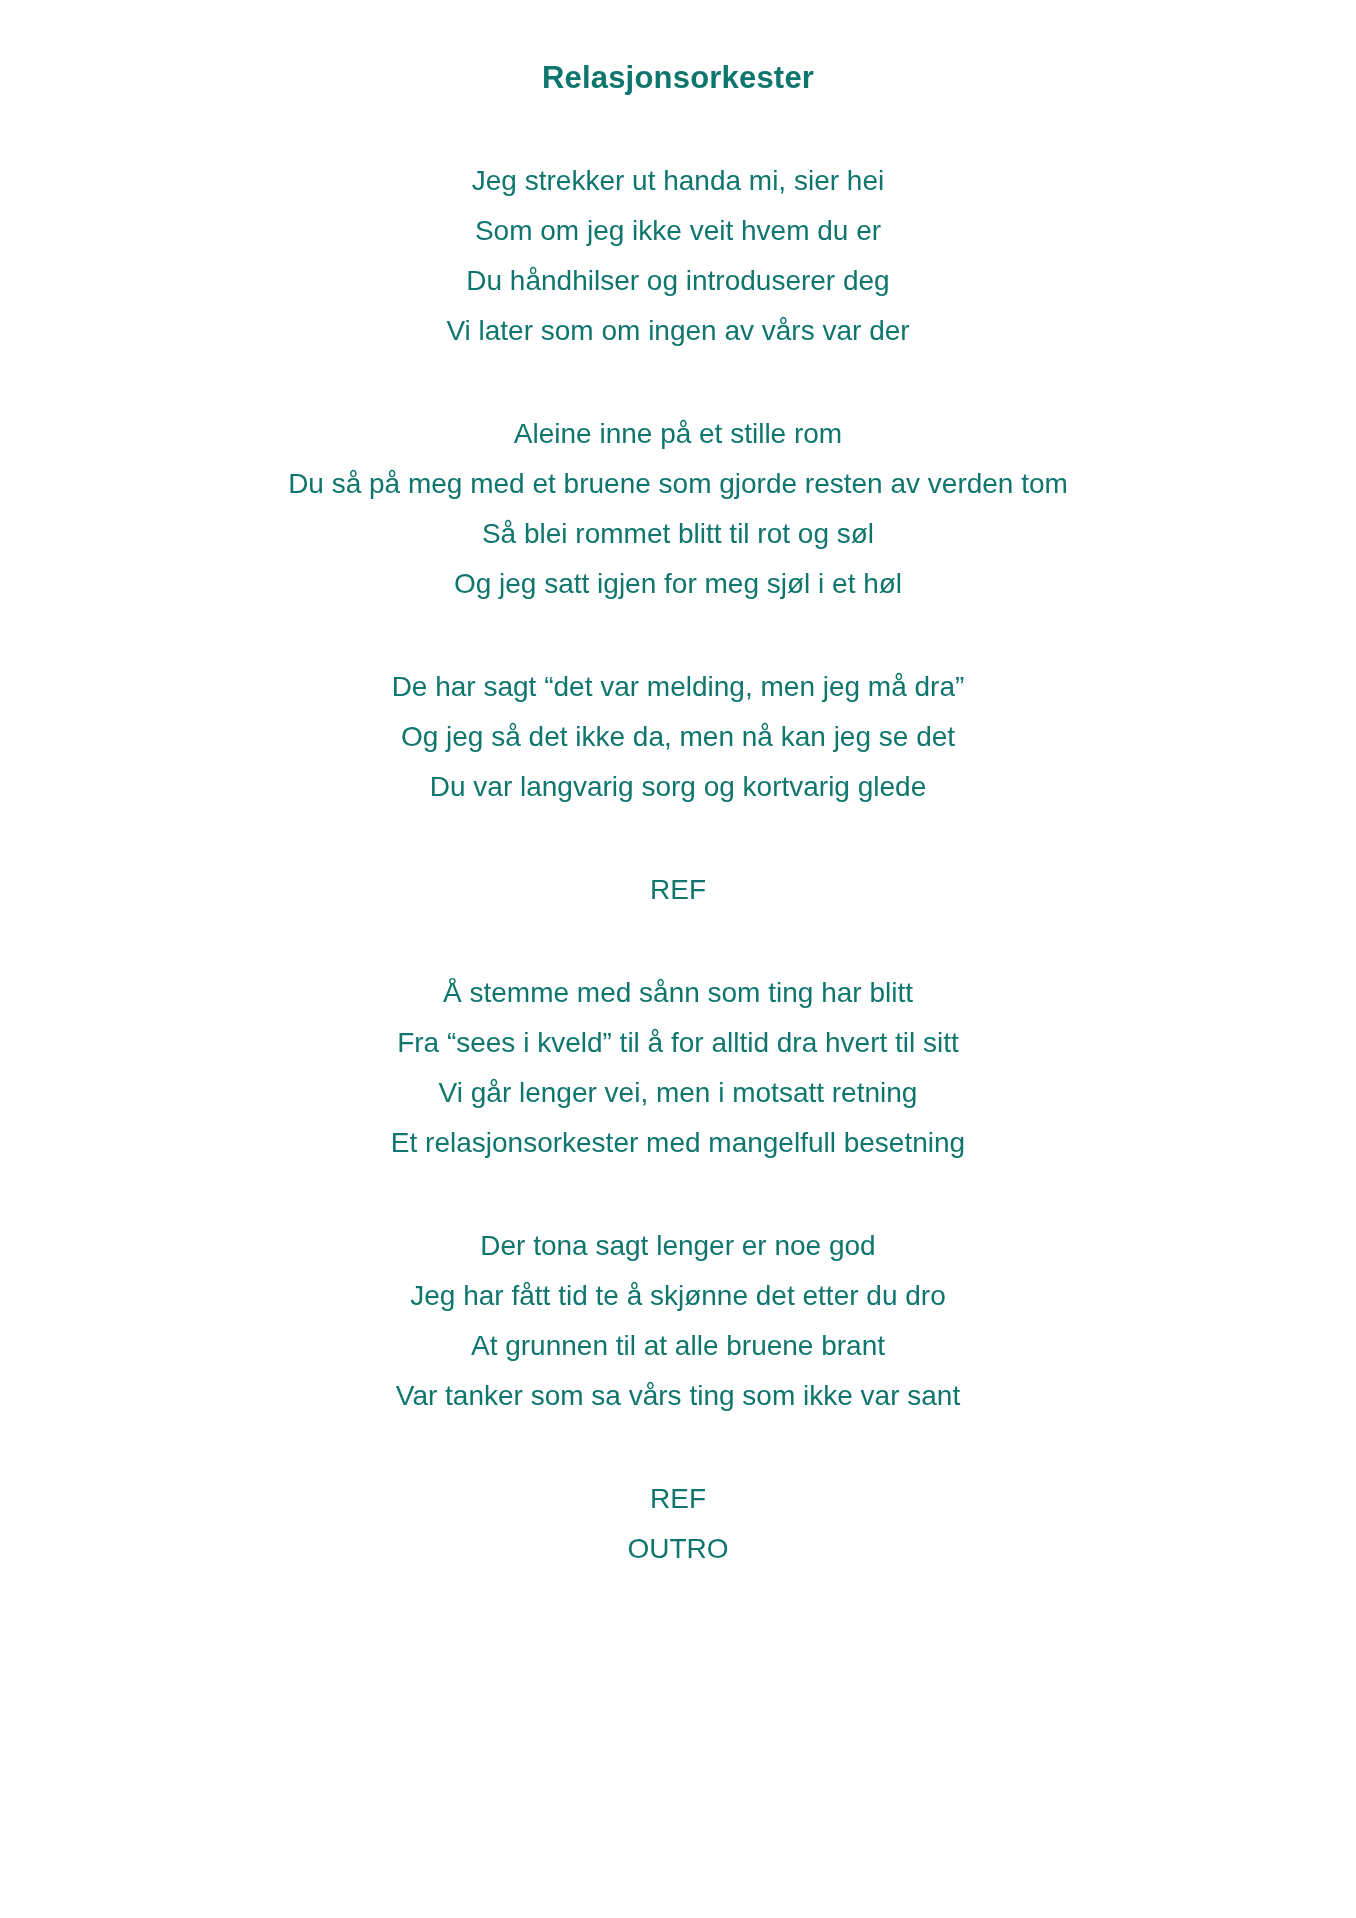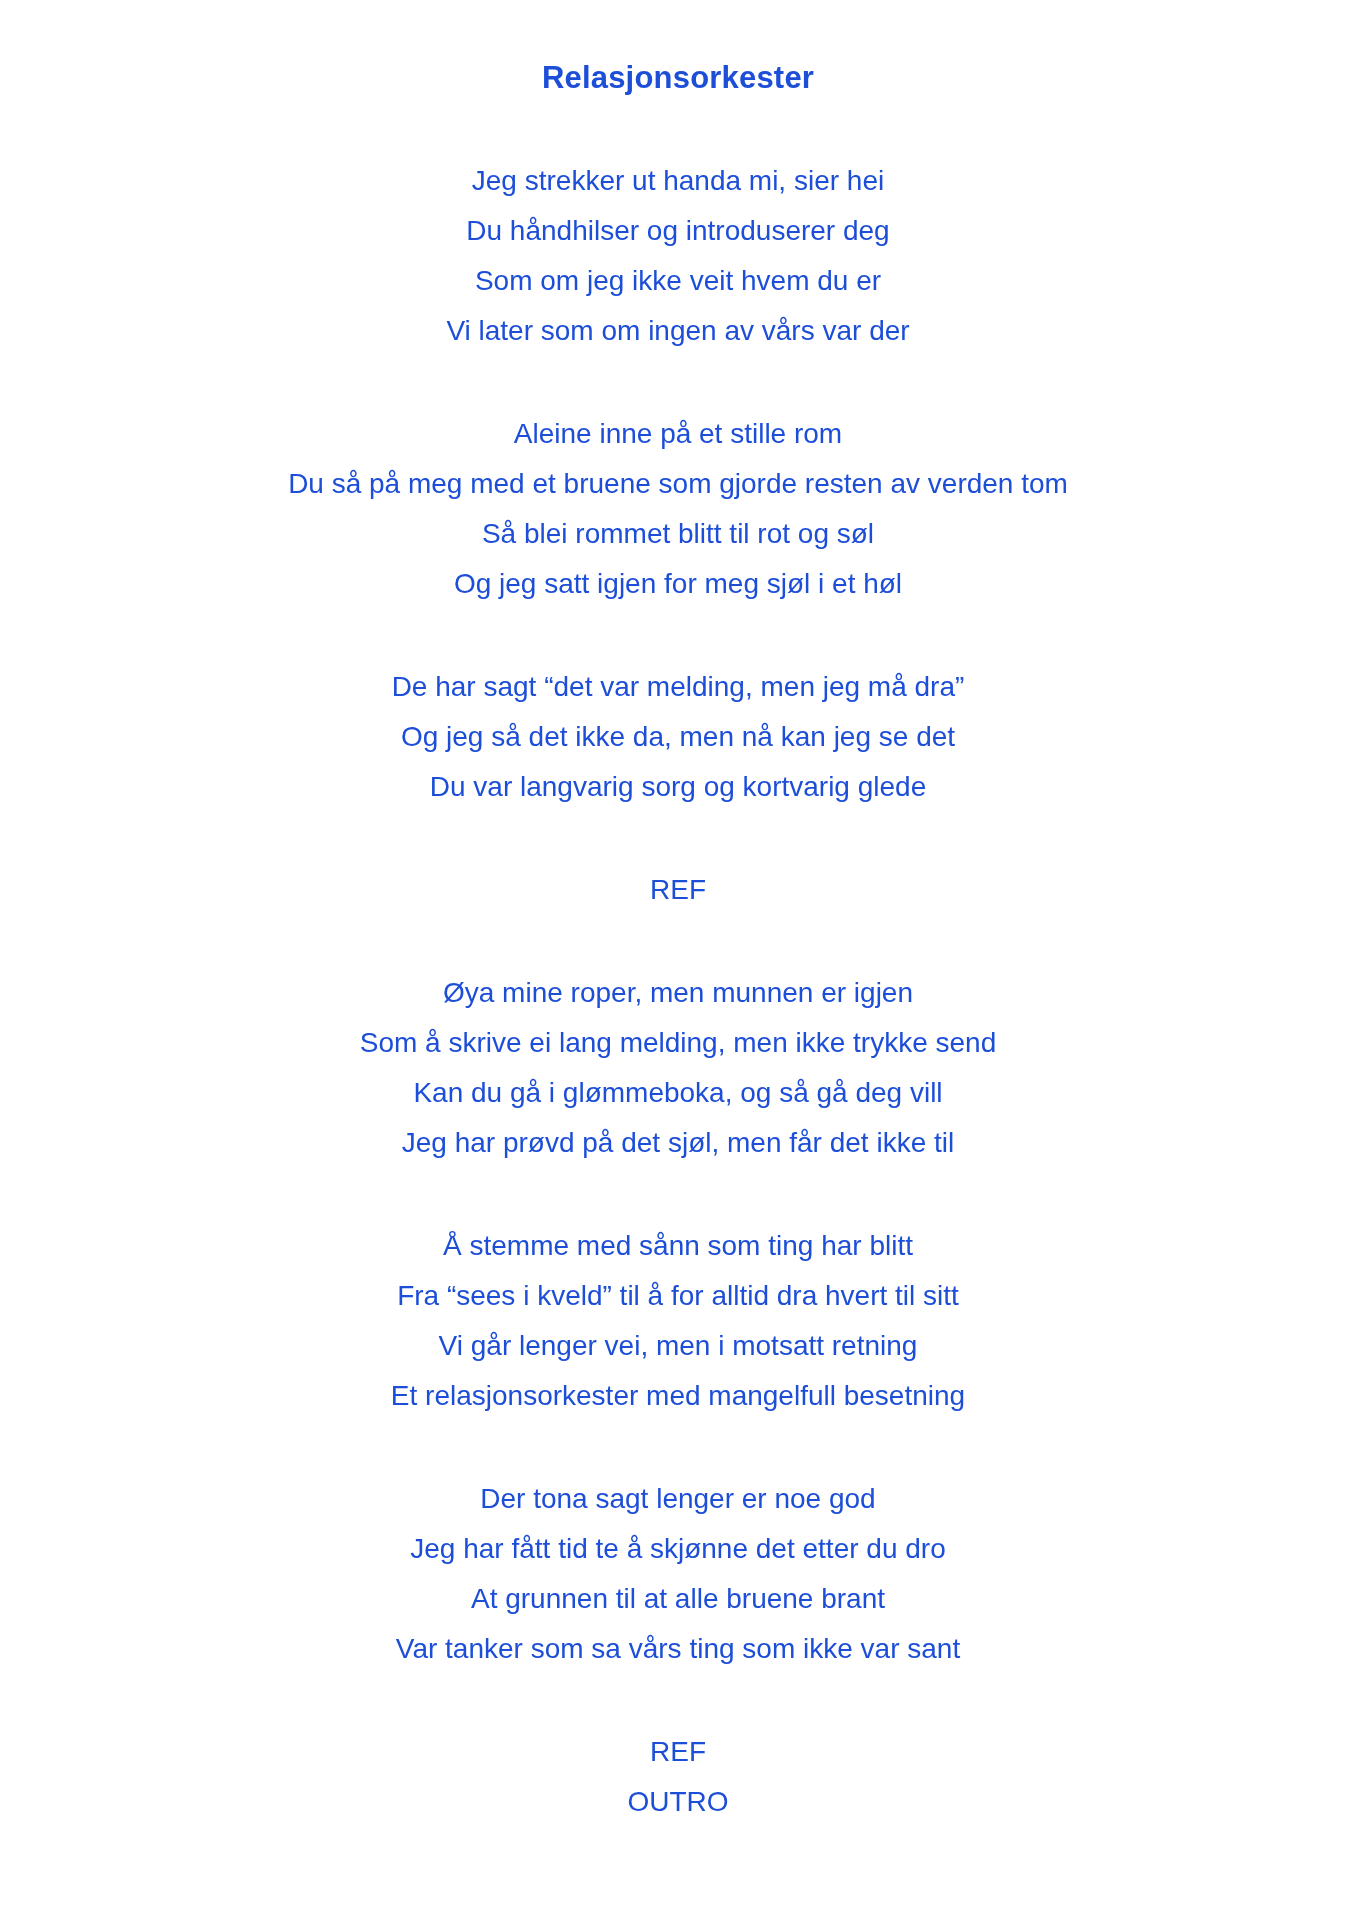--- a/index.html
+++ b/index.html
@@ -9,21 +9,21 @@
   }
   .page {
     position: relative;
     width: 1356px;
     height: 1918px;
     margin: 0 auto;
     background: #ffffff;
     box-sizing: border-box;
     padding-top: 53px;
     font-family: "Liberation Sans", "DejaVu Sans", sans-serif;
-    color: #1d4ed8;
+    color: #0f766e;
     overflow: hidden;
   }
   .doc-title {
     margin: 0;
     text-align: center;
     font-size: 31px;
     line-height: 50px;
     font-weight: 700;
     letter-spacing: 0.2px;
   }
@@ -41,48 +41,42 @@
 </style>
 </head>
 <body>
 
 <div class="page">
 
   <h1 class="doc-title">Relasjonsorkester</h1>
 
   <div class="stanza">
     <p class="line">Jeg strekker ut handa mi, sier hei</p>
+    <p class="line">Som om jeg ikke veit hvem du er</p>
     <p class="line">Du håndhilser og introduserer deg</p>
-    <p class="line">Som om jeg ikke veit hvem du er</p>
     <p class="line">Vi later som om ingen av vårs var der</p>
   </div>
 
   <div class="stanza">
     <p class="line">Aleine inne på et stille rom</p>
     <p class="line">Du så på meg med et bruene som gjorde resten av verden tom</p>
     <p class="line">Så blei rommet blitt til rot og søl</p>
     <p class="line">Og jeg satt igjen for meg sjøl i et høl</p>
   </div>
 
   <div class="stanza">
     <p class="line">De har sagt “det var melding, men jeg må dra”</p>
     <p class="line">Og jeg så det ikke da, men nå kan jeg se det</p>
     <p class="line">Du var langvarig sorg og kortvarig glede</p>
   </div>
 
   <div class="stanza">
     <p class="line">REF</p>
   </div>
 
-  <div class="stanza">
-    <p class="line">Øya mine roper, men munnen er igjen</p>
-    <p class="line">Som å skrive ei lang melding, men ikke trykke send</p>
-    <p class="line">Kan du gå i glømmeboka, og så gå deg vill</p>
-    <p class="line">Jeg har prøvd på det sjøl, men får det ikke til</p>
-  </div>
 
   <div class="stanza">
     <p class="line">Å stemme med sånn som ting har blitt</p>
     <p class="line">Fra “sees i kveld” til å for alltid dra hvert til sitt</p>
     <p class="line">Vi går lenger vei, men i motsatt retning</p>
     <p class="line">Et relasjonsorkester med mangelfull besetning</p>
   </div>
 
   <div class="stanza">
     <p class="line">Der tona sagt lenger er noe god</p>

